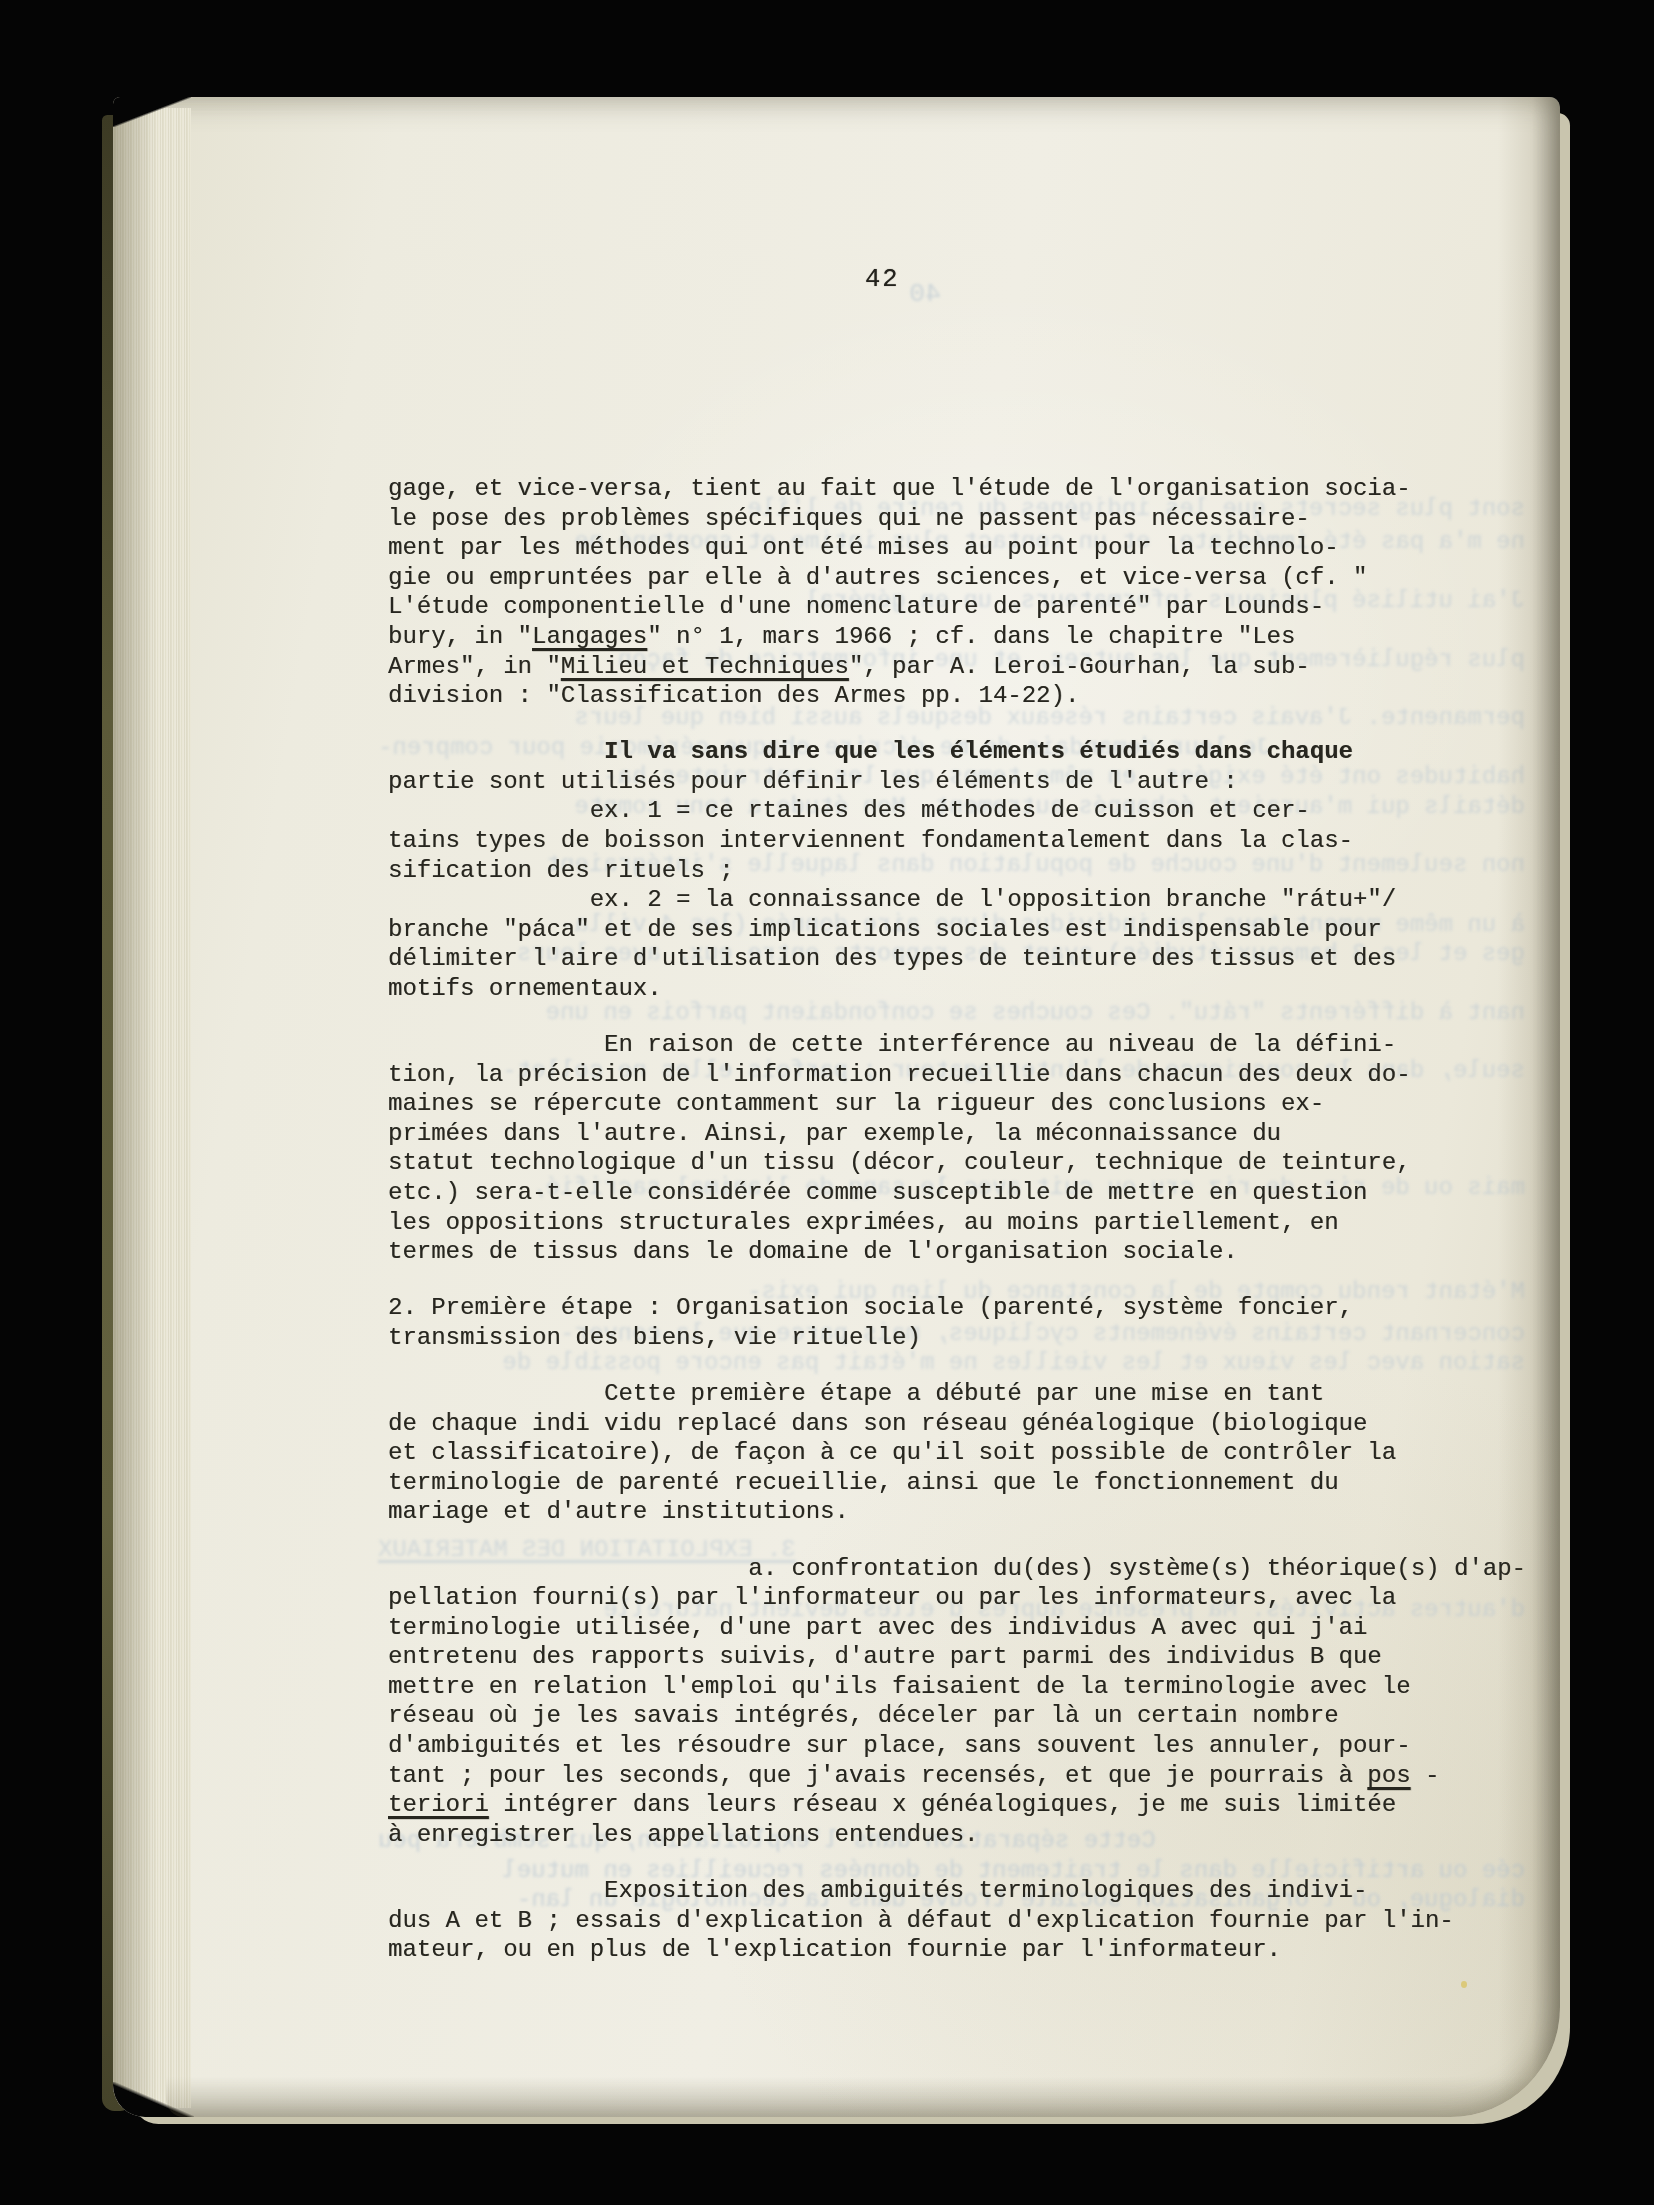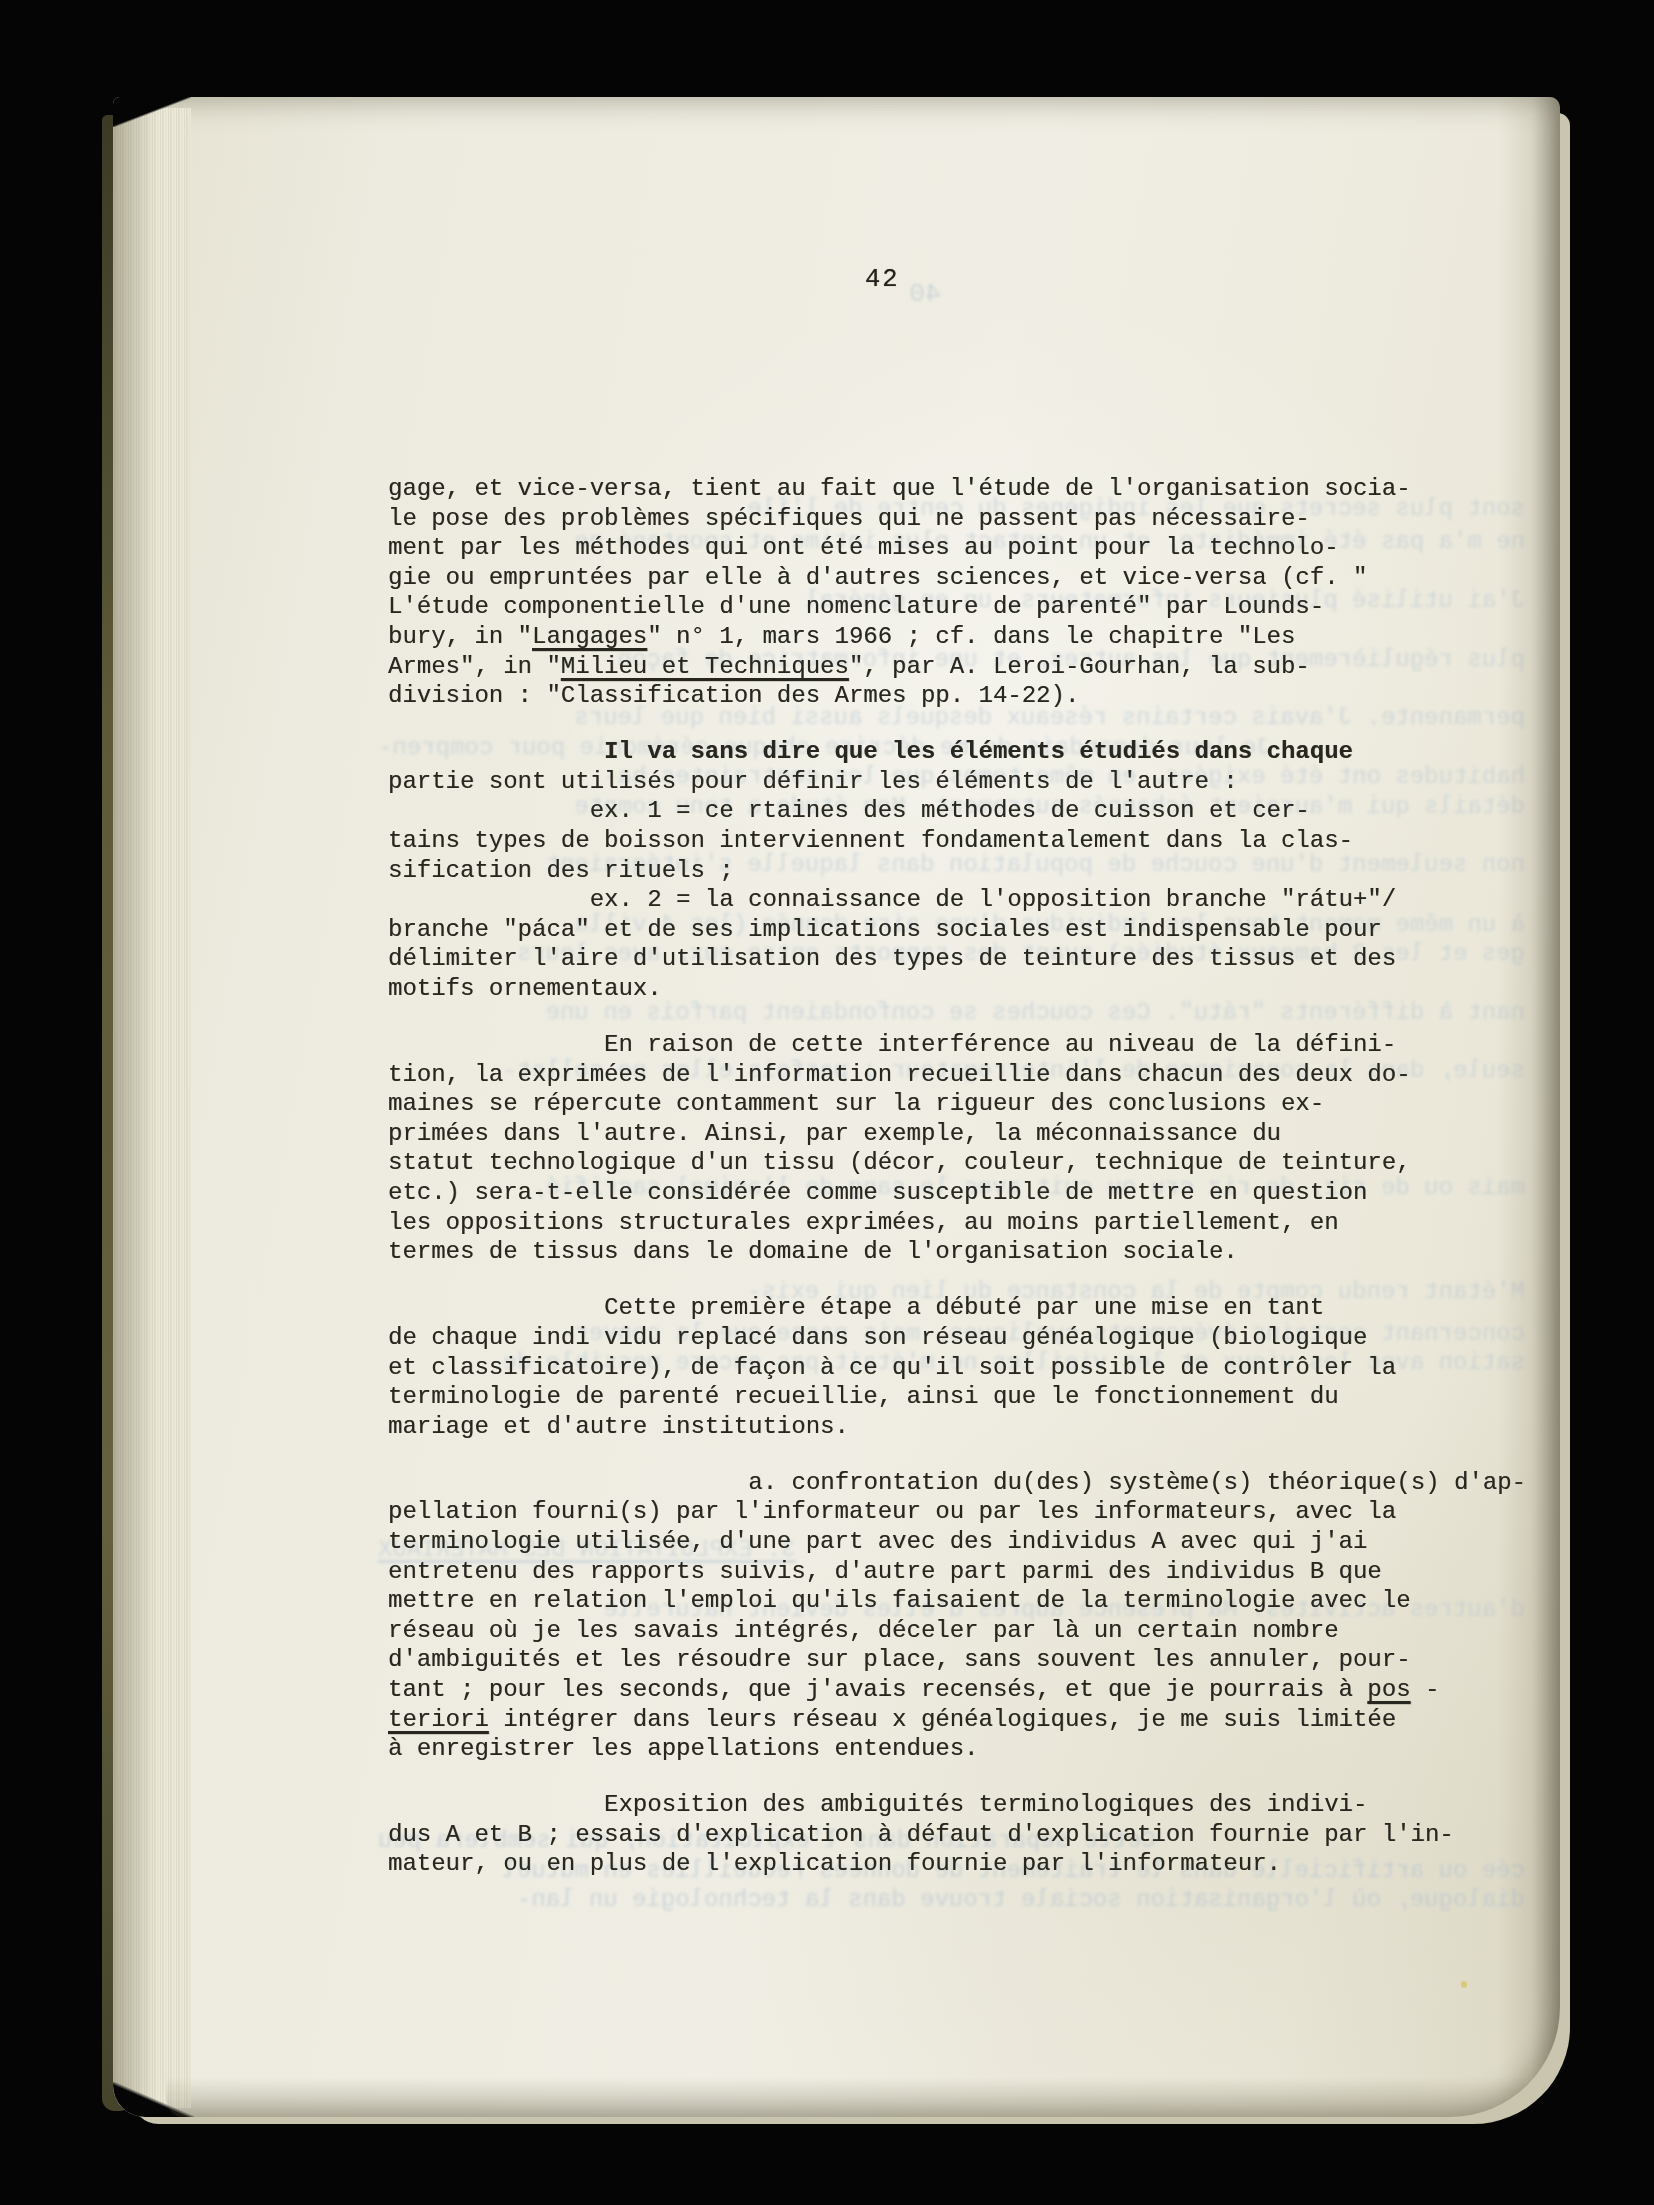--- a/index.html
+++ b/index.html
@@ -145,27 +145,31 @@
         <div class="line" style="padding-left: 14ch;"><span>ex. 1 = ce rtaines des méthodes de cuisson et cer-</span></div>
         <div class="line"><span>tains types de boisson interviennent fondamentalement dans la clas-</span></div>
         <div class="line"><span>sification des rituels ;</span></div>
         <div class="line" style="padding-left: 14ch;"><span>ex. 2 = la connaissance de l'opposition branche "rátu+"/</span></div>
         <div class="line"><span>branche "páca" et de ses implications sociales est indispensable pour</span></div>
         <div class="line"><span>délimiter l'aire d'utilisation des types de teinture des tissus et des</span></div>
         <div class="line"><span>motifs ornementaux.</span></div>
       </div>
       <div class="para">
         <div class="line" style="padding-left: 15ch;"><span>En raison de cette interférence au niveau de la défini-</span></div>
-        <div class="line"><span>tion, la exprimées de l'information recueillie dans chacun des deux do-</span></div>
+        <div class="line"><span>tion, la précision de l'information recueillie dans chacun des deux do-</span></div>
         <div class="line"><span>maines se répercute contamment sur la rigueur des conclusions ex-</span></div>
         <div class="line"><span>primées dans l'autre. Ainsi, par exemple, la méconnaissance du</span></div>
         <div class="line"><span>statut technologique d'un tissu (décor, couleur, technique de teinture,</span></div>
         <div class="line"><span>etc.) sera-t-elle considérée comme susceptible de mettre en question</span></div>
         <div class="line"><span>les oppositions structurales exprimées, au moins partiellement, en</span></div>
         <div class="line"><span>termes de tissus dans le domaine de l'organisation sociale.</span></div>
+      </div>
+      <div class="para">
+        <div class="line"><span>2. Première étape : Organisation sociale (parenté, système foncier,</span></div>
+        <div class="line"><span>transmission des biens, vie rituelle)</span></div>
       </div>
       <div class="para">
         <div class="line" style="padding-left: 15ch;"><span>Cette première étape a débuté par une mise en tant</span></div>
         <div class="line"><span>de chaque indi vidu replacé dans son réseau généalogique (biologique</span></div>
         <div class="line"><span>et classificatoire), de façon à ce qu'il soit possible de contrôler la</span></div>
         <div class="line"><span>terminologie de parenté recueillie, ainsi que le fonctionnement du</span></div>
         <div class="line"><span>mariage et d'autre institutions.</span></div>
       </div>
       <div class="para">
         <div class="line" style="padding-left: 15ch; text-align: right;"><span>a. confrontation du(des) système(s) théorique(s) d'ap-</span></div>

